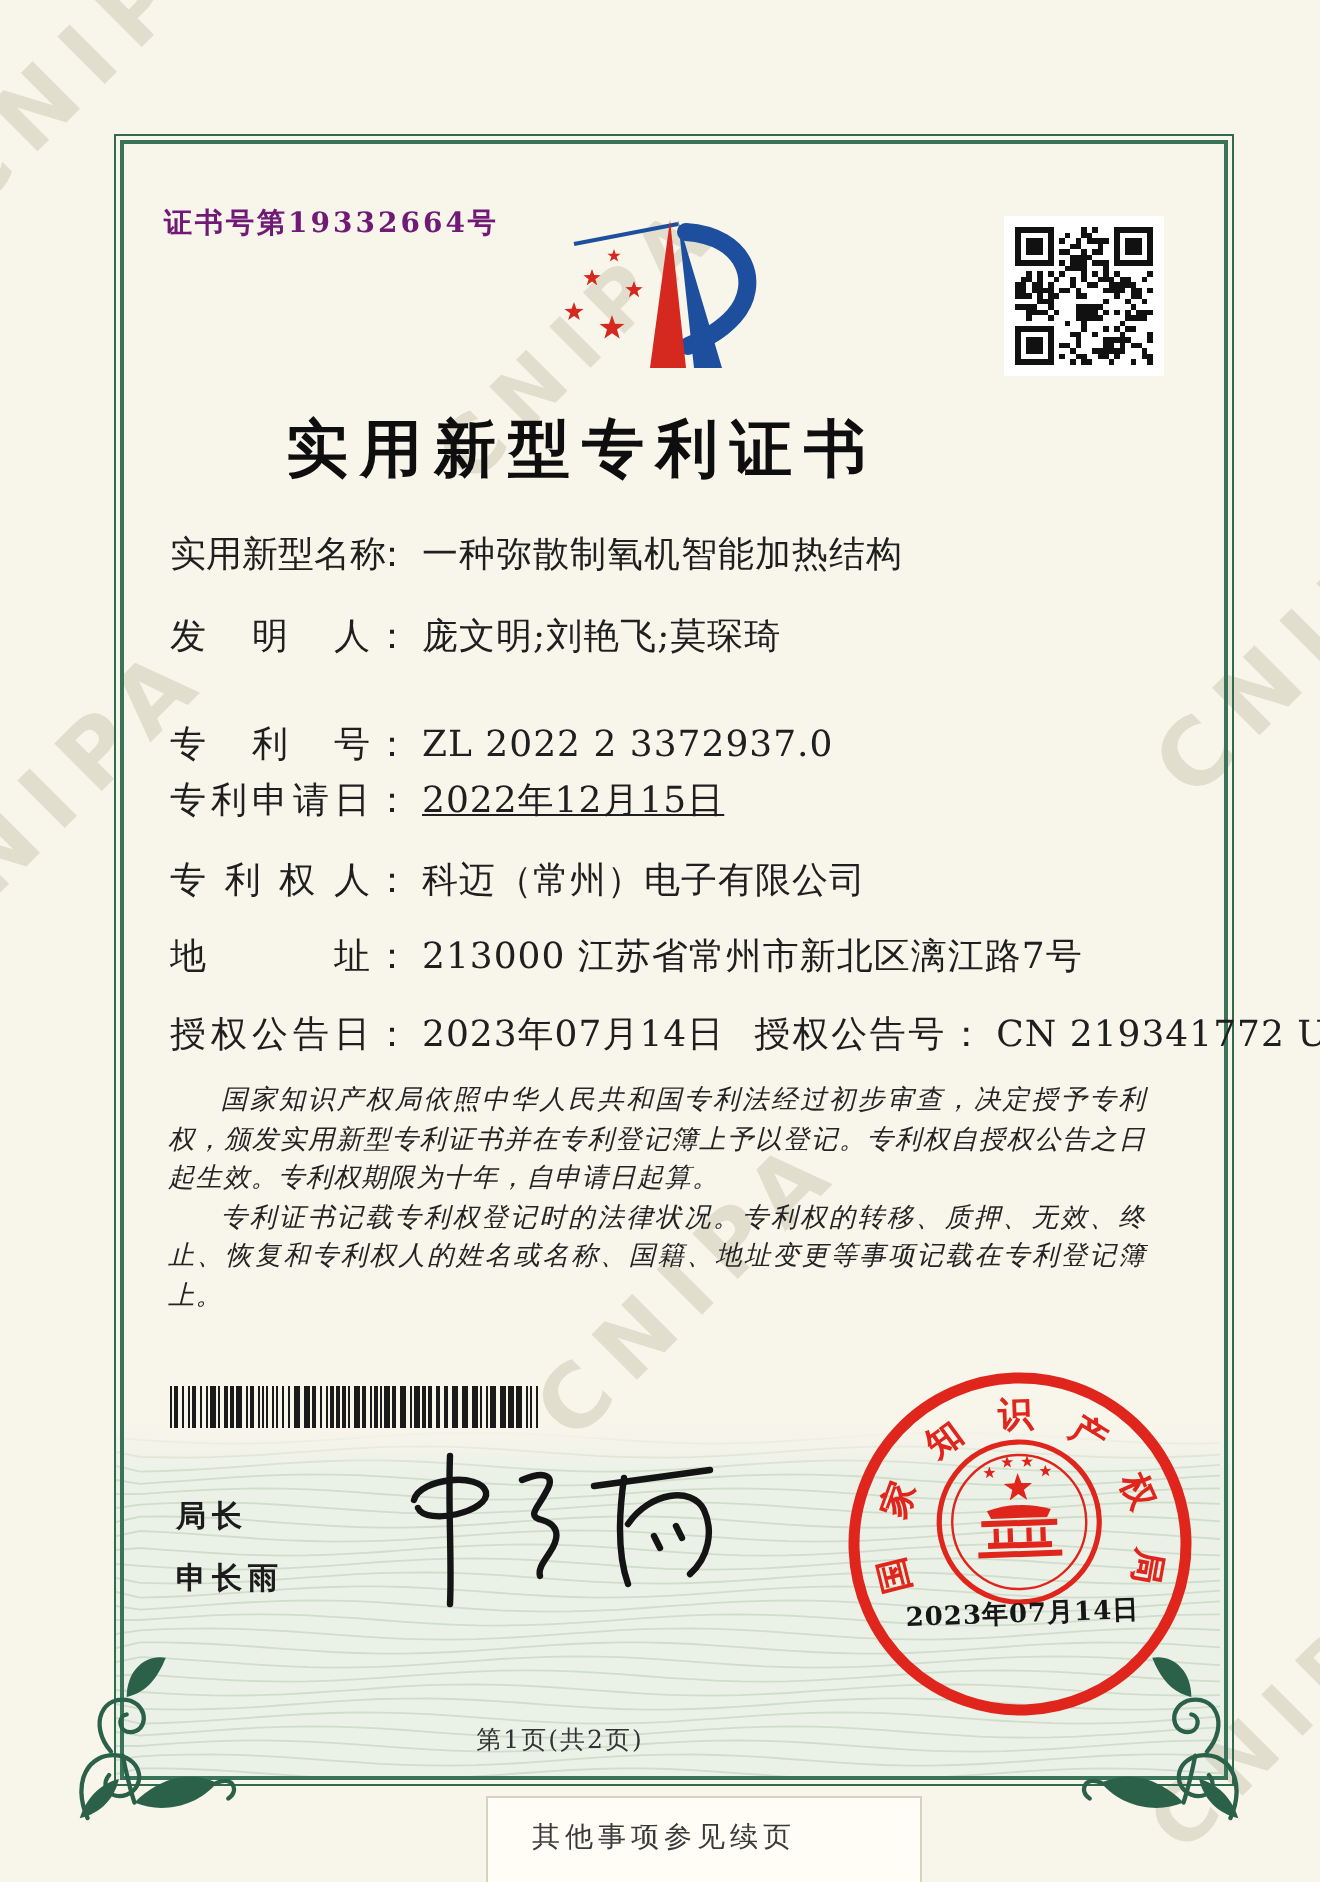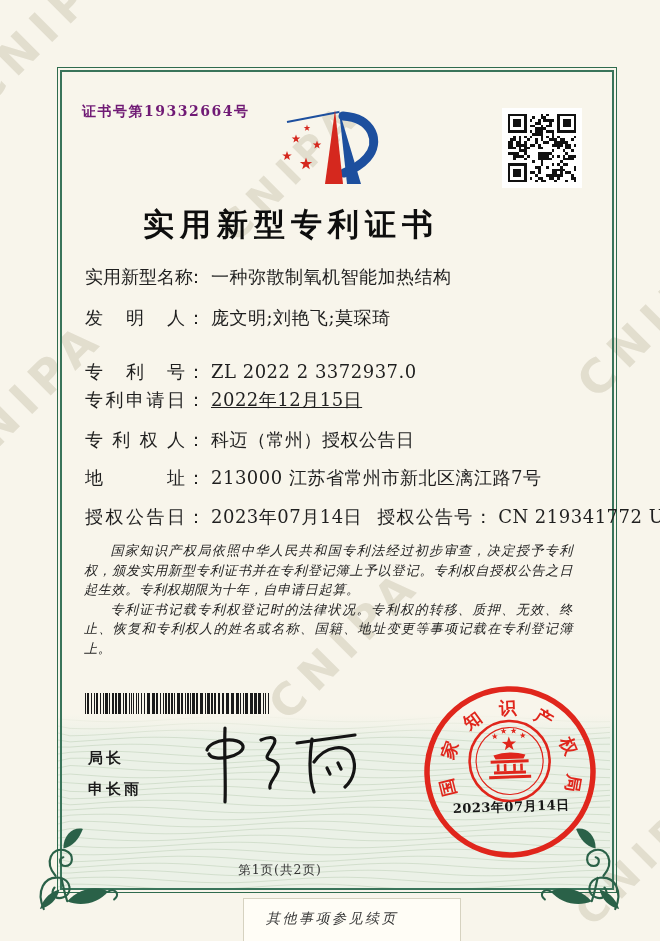--- a/index.html
+++ b/index.html
@@ -46,21 +46,21 @@
       font-family:"DejaVu Sans","Liberation Sans",sans-serif;font-size:15px;
       font-weight:600;color:#1c1c1c;letter-spacing:3px;line-height:31px;}
   .signature{position:absolute;left:185px;top:716px;z-index:5;}
   .seal{position:absolute;left:420px;top:682px;width:180px;height:180px;z-index:6;
       transform:rotate(-2deg);}
   .page-num{position:absolute;left:57px;width:446px;top:862px;text-align:center;
       font-size:12.5px;color:#333;z-index:5;letter-spacing:1px;}
   
   .tab{position:absolute;left:243px;top:898px;width:216px;height:46px;background:#fffdf6;
       border:1px solid #d6d2c0;z-index:7;}
-  .tab span{display:block;margin:11px 0 0 22px;font-size:14px;font-style:italic;
+  .tab span{display:block;margin:11px 0 0 22px;font-size:14px;
       letter-spacing:2.5px;color:#3a3a3a;}
 </style>
 </head>
 <body>
 
 <div class="page">
 
   <div id="wms">
       <div class="wm" style="left: -55px; top: 0px; font-size: 46px;">CNIPA</div>
       <div class="wm" style="left: 200px; top: 148px; font-size: 40px;">CNIPA</div>
@@ -338,21 +338,21 @@
         <rect x="21" y="24" width="1" height="1" fill="#111"></rect>
         <rect x="24" y="24" width="1" height="1" fill="#111"></rect>
       </svg></div>
   <div class="title">实用新型专利证书</div>
 
   <div id="fields">
       <div class="row" style="top: 265px;"><span class="lbl">实用新型名称</span><span class="colon">：</span><span class="val">一种弥散制氧机智能加热结构</span></div>
       <div class="row" style="top: 306px;"><span class="lbl">发明人</span><span class="colon">：</span><span class="val">庞文明;刘艳飞;莫琛琦</span></div>
       <div class="row" style="top: 360px;"><span class="lbl">专利号</span><span class="colon">：</span><span class="val">ZL 2022 2 3372937.0</span></div>
       <div class="row" style="top: 388px; text-decoration: underline;"><span class="lbl">专利申请日</span><span class="colon">：</span><span class="val">2022年12月15日</span></div>
-      <div class="row" style="top: 428px;"><span class="lbl">专利权人</span><span class="colon">：</span><span class="val">科迈（常州）授权公告日</span></div>
+      <div class="row" style="top: 428px;"><span class="lbl">专利权人</span><span class="colon">：</span><span class="val">科迈（常州）电子有限公司</span></div>
       <div class="row" style="top: 466px;"><span class="lbl">地址</span><span class="colon">：</span><span class="val">213000 江苏省常州市新北区漓江路7号</span></div>
       <div class="row" style="top: 505px;"><span class="lbl">授权公告日</span><span class="colon">：</span><span class="val">2023年07月14日</span><span class="lbl2">授权公告号</span><span class="colon">：</span><span class="val">CN 219341772 U</span></div>
     </div>
 
   <div class="paras" id="paras">
       <p>国家知识产权局依照中华人民共和国专利法经过初步审查，决定授予专利权，颁发实用新型专利证书并在专利登记簿上予以登记。专利权自授权公告之日起生效。专利权期限为十年，自申请日起算。</p>
       <p>专利证书记载专利权登记时的法律状况。专利权的转移、质押、无效、终止、恢复和专利权人的姓名或名称、国籍、地址变更等事项记载在专利登记簿上。</p>
     </div>
 
   <div class="barcode" id="barcode"><svg width="188" height="21" viewBox="0 0 188 21">

